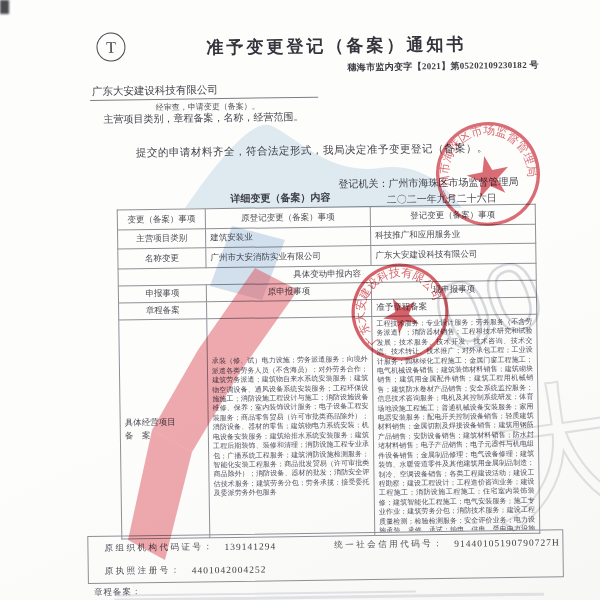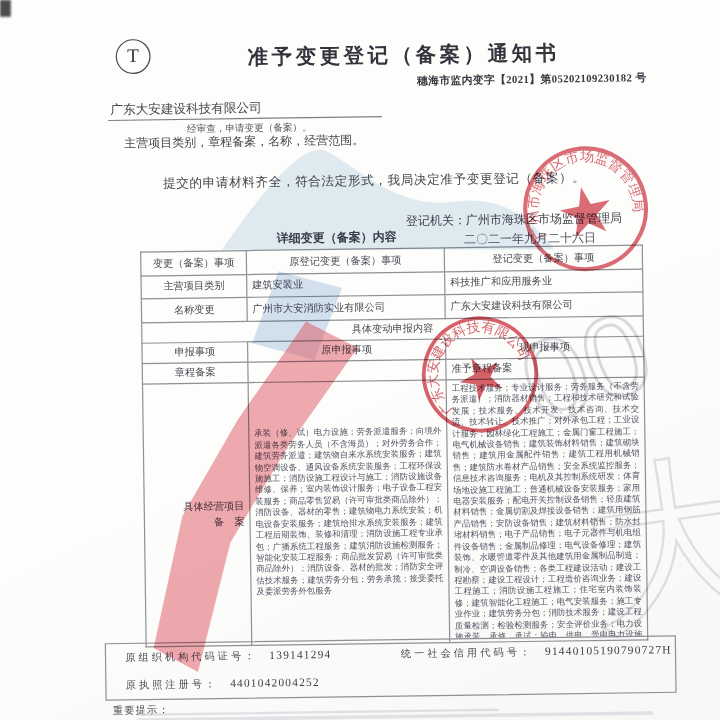--- a/index.html
+++ b/index.html
@@ -38,21 +38,21 @@
     position:absolute;left:118px;top:207px;width:418px;
     border-collapse:collapse;table-layout:fixed;
   }
   table.chg td{
     border:1px solid #8f9097;font-size:8.5px;color:#4a4a54;
     padding:2px 4px;vertical-align:middle;overflow:hidden;
   }
   td.c{text-align:center;}
   td.scope-cell{vertical-align:top;}
   .scope-text{font-size:7px;line-height:9.4px;text-align:justify;color:#525262;max-height:212px;overflow:hidden;}
-  .scope-label{text-align:right;line-height:1.5;}
+  .scope-label{text-align:left;line-height:1.5;}
 
   .codes-box{
     position:absolute;left:84px;top:533px;width:474px;height:46px;
     border:1px solid #8f9097;
   }
   .codes-row{height:23px;display:flex;align-items:center;padding-left:16px;font-size:8.5px;color:#4c4c56;}
   .codes-row + .codes-row{border-top:0;}
   .codes-label{letter-spacing:2.5px;}
   .codes-value{font-size:9.5px;letter-spacing:1px;color:#3d3d46;margin-left:10px;}
   .codes-gap{width:58px;}
@@ -150,21 +150,21 @@
       <span class="codes-gap"></span>
       <span class="codes-label">统一社会信用代码号：</span>
       <span class="codes-value">91440105190790727H</span>
     </div>
     <div class="codes-row">
       <span class="codes-label">原执照注册号：</span>
       <span class="codes-value">4401042004252</span>
     </div>
   </div>
 
-  <div class="abs notice">重要提示：</div>
+  <div class="abs notice">章程备案：</div>
   <div class="abs faint-line1"></div>
   <div class="abs faint-line2"></div>
 </div>
 
 <svg class="wm-layer" viewBox="0 0 600 600">
   <path d="M185,208 C225,150 255,118 272,126 C300,140 330,175 380,168 C420,162 445,185 462,208 Z" fill="#c9dbe9" opacity="0.55"></path>
   <polygon points="232,226 285,240 262,300 210,286" fill="#a9c6e2" opacity="0.5"></polygon>
   <polygon points="255,268 298,290 240,372 198,350" fill="#e05560" opacity="0.5"></polygon>
   <polygon points="198,350 240,372 192,452 152,430" fill="#e05560" opacity="0.5"></polygon>
   <polygon points="152,430 192,452 165,560 128,540" fill="#e05560" opacity="0.5"></polygon>

